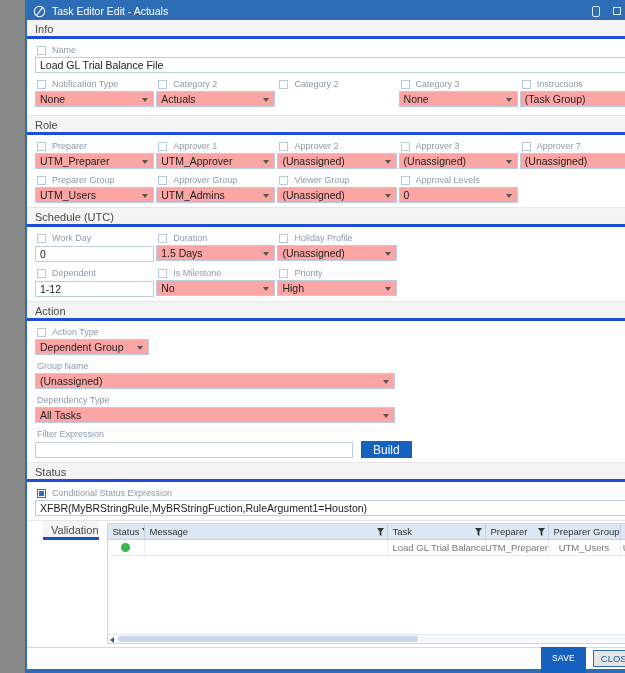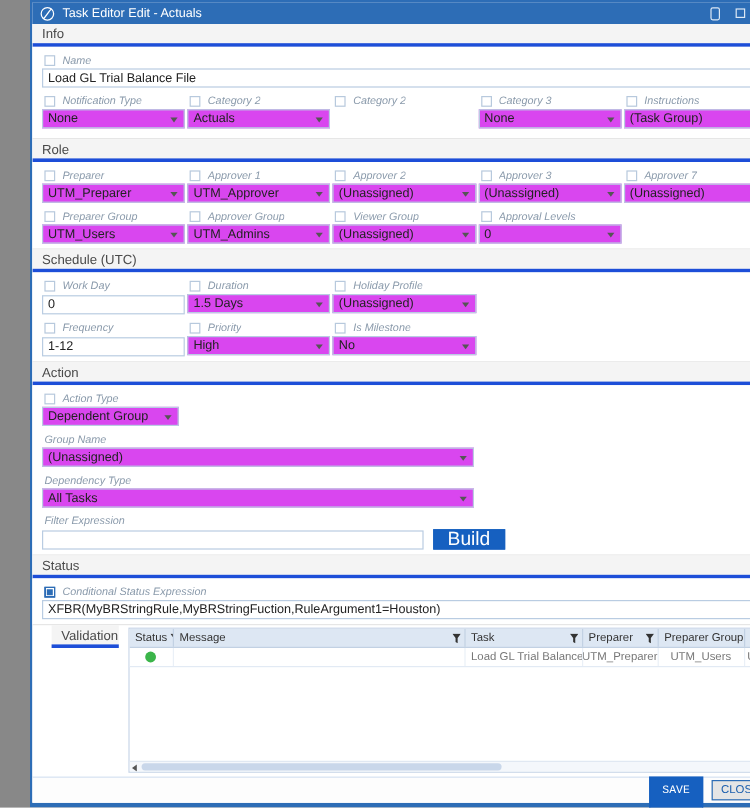--- a/index.html
+++ b/index.html
@@ -26,31 +26,31 @@
   .section{border-top:1px solid #e6e6e6;}
   .section:first-child{border-top:none;}
   .sec-h{height:19px;line-height:19px;padding-left:8px;font-size:11px;color:#4a4a4a;
     background:var(--hdrbg);border-bottom:3px solid #1d4ed8;}
   .sec-b{padding:4px 9px 4px 8px;background:#fff;}
   .grid5{display:grid;grid-template-columns:repeat(5,1fr);gap:4px 2px;}
   .field{display:flex;flex-direction:column;min-width:0;}
   .lblrow{display:flex;align-items:center;gap:6px;height:12px;margin:1px 0 1px 2px;}
   .cb{width:9px;height:9px;border:1px solid #b7c9dd;background:#fff;flex:none;}
   .cb.checked{background:var(--blue);border-color:var(--blue);box-shadow:inset 0 0 0 1px #fff;}
-  .lbl{font-size:9px;color:var(--lbl);white-space:nowrap;overflow:hidden;font-style:italic;}
-  .combo{height:16px;border:1px solid var(--inbrd);background:#d946ef;display:flex;align-items:center;
+  .lbl{font-size:9px;color:var(--lbl);white-space:nowrap;overflow:hidden;}
+  .combo{height:16px;border:1px solid var(--inbrd);background:#fca5a5;display:flex;align-items:center;
     padding:0 14px 0 4px;font-size:10.5px;color:#222;position:relative;white-space:nowrap;overflow:hidden;}
   .combo::after{content:"";position:absolute;right:5px;top:6px;border-left:3.5px solid transparent;
     border-right:3.5px solid transparent;border-top:4px solid #555;}
   .tinput{height:16px;border:1px solid var(--inbrd);padding:0 4px;font-size:10.5px;color:#222;width:100%;}
   .mt2{margin-top:1px;}
   .row-m{margin-bottom:4px;}
   .w114{width:114px;} .w318{width:318px;} .w360{width:360px;}
   .filterrow{display:flex;align-items:flex-end;gap:8px;}
-  .btn-build{height:17px;padding:0 11px;background:var(--btnblue);color:#fff;font-size:16px;
+  .btn-build{height:17px;padding:0 11px;background:var(--btnblue);color:#fff;font-size:12px;
     border:1px solid var(--btnblue);display:flex;align-items:center;}
   
   .sec-val{flex:1;display:flex;flex-direction:row;min-height:0;padding-left:16px;}
   .tblwrap{margin:2px 9px 3px 8px;border:1px solid #c8d6e8;flex:1;position:relative;overflow:hidden;background:#fff;}
   .thead{display:flex;background:var(--tblhdr);border-bottom:1px solid var(--tblbrd);height:16px;width:662px;}
   .th{display:flex;align-items:center;justify-content:space-between;padding:0 3px 0 5px;font-size:9.5px;
     color:#333;border-right:1px solid var(--tblbrd);white-space:nowrap;overflow:hidden;flex:none;}
   .trow{display:flex;height:16px;border-bottom:1px solid #e2eaf4;background:#fff;width:662px;}
   .td{font-size:9.5px;color:#777;padding:0 5px;display:flex;align-items:center;
     border-right:1px solid #eaf0f7;white-space:nowrap;overflow:hidden;flex:none;}
@@ -266,40 +266,40 @@
               </span>
             <div class="combo">
                 <span>(Unassigned)</span>
               </div>
           </div>
         </div>
         <div class="grid5">
           <div class="field">
             <span class="lblrow">
                 <span class="cb"></span>
-              <span class="lbl">Frequency</span>
+              <span class="lbl">Dependent</span>
               </span>
             <input class="tinput mt2" value="1-12" style="">
           </div>
           <div class="field">
             <span class="lblrow">
                 <span class="cb"></span>
+              <span class="lbl">Is Milestone</span>
+              </span>
+            <div class="combo">
+                <span>No</span>
+              </div>
+          </div>
+          <div class="field">
+            <span class="lblrow">
+                <span class="cb"></span>
               <span class="lbl">Priority</span>
               </span>
             <div class="combo">
                 <span>High</span>
-              </div>
-          </div>
-          <div class="field">
-            <span class="lblrow">
-                <span class="cb"></span>
-              <span class="lbl">Is Milestone</span>
-              </span>
-            <div class="combo">
-                <span>No</span>
               </div>
           </div>
         </div>
       </div>
     </div>
 
     <div class="section">
       <div class="sec-h">Action</div>
       <div class="sec-b">
         <div class="field row-m">

